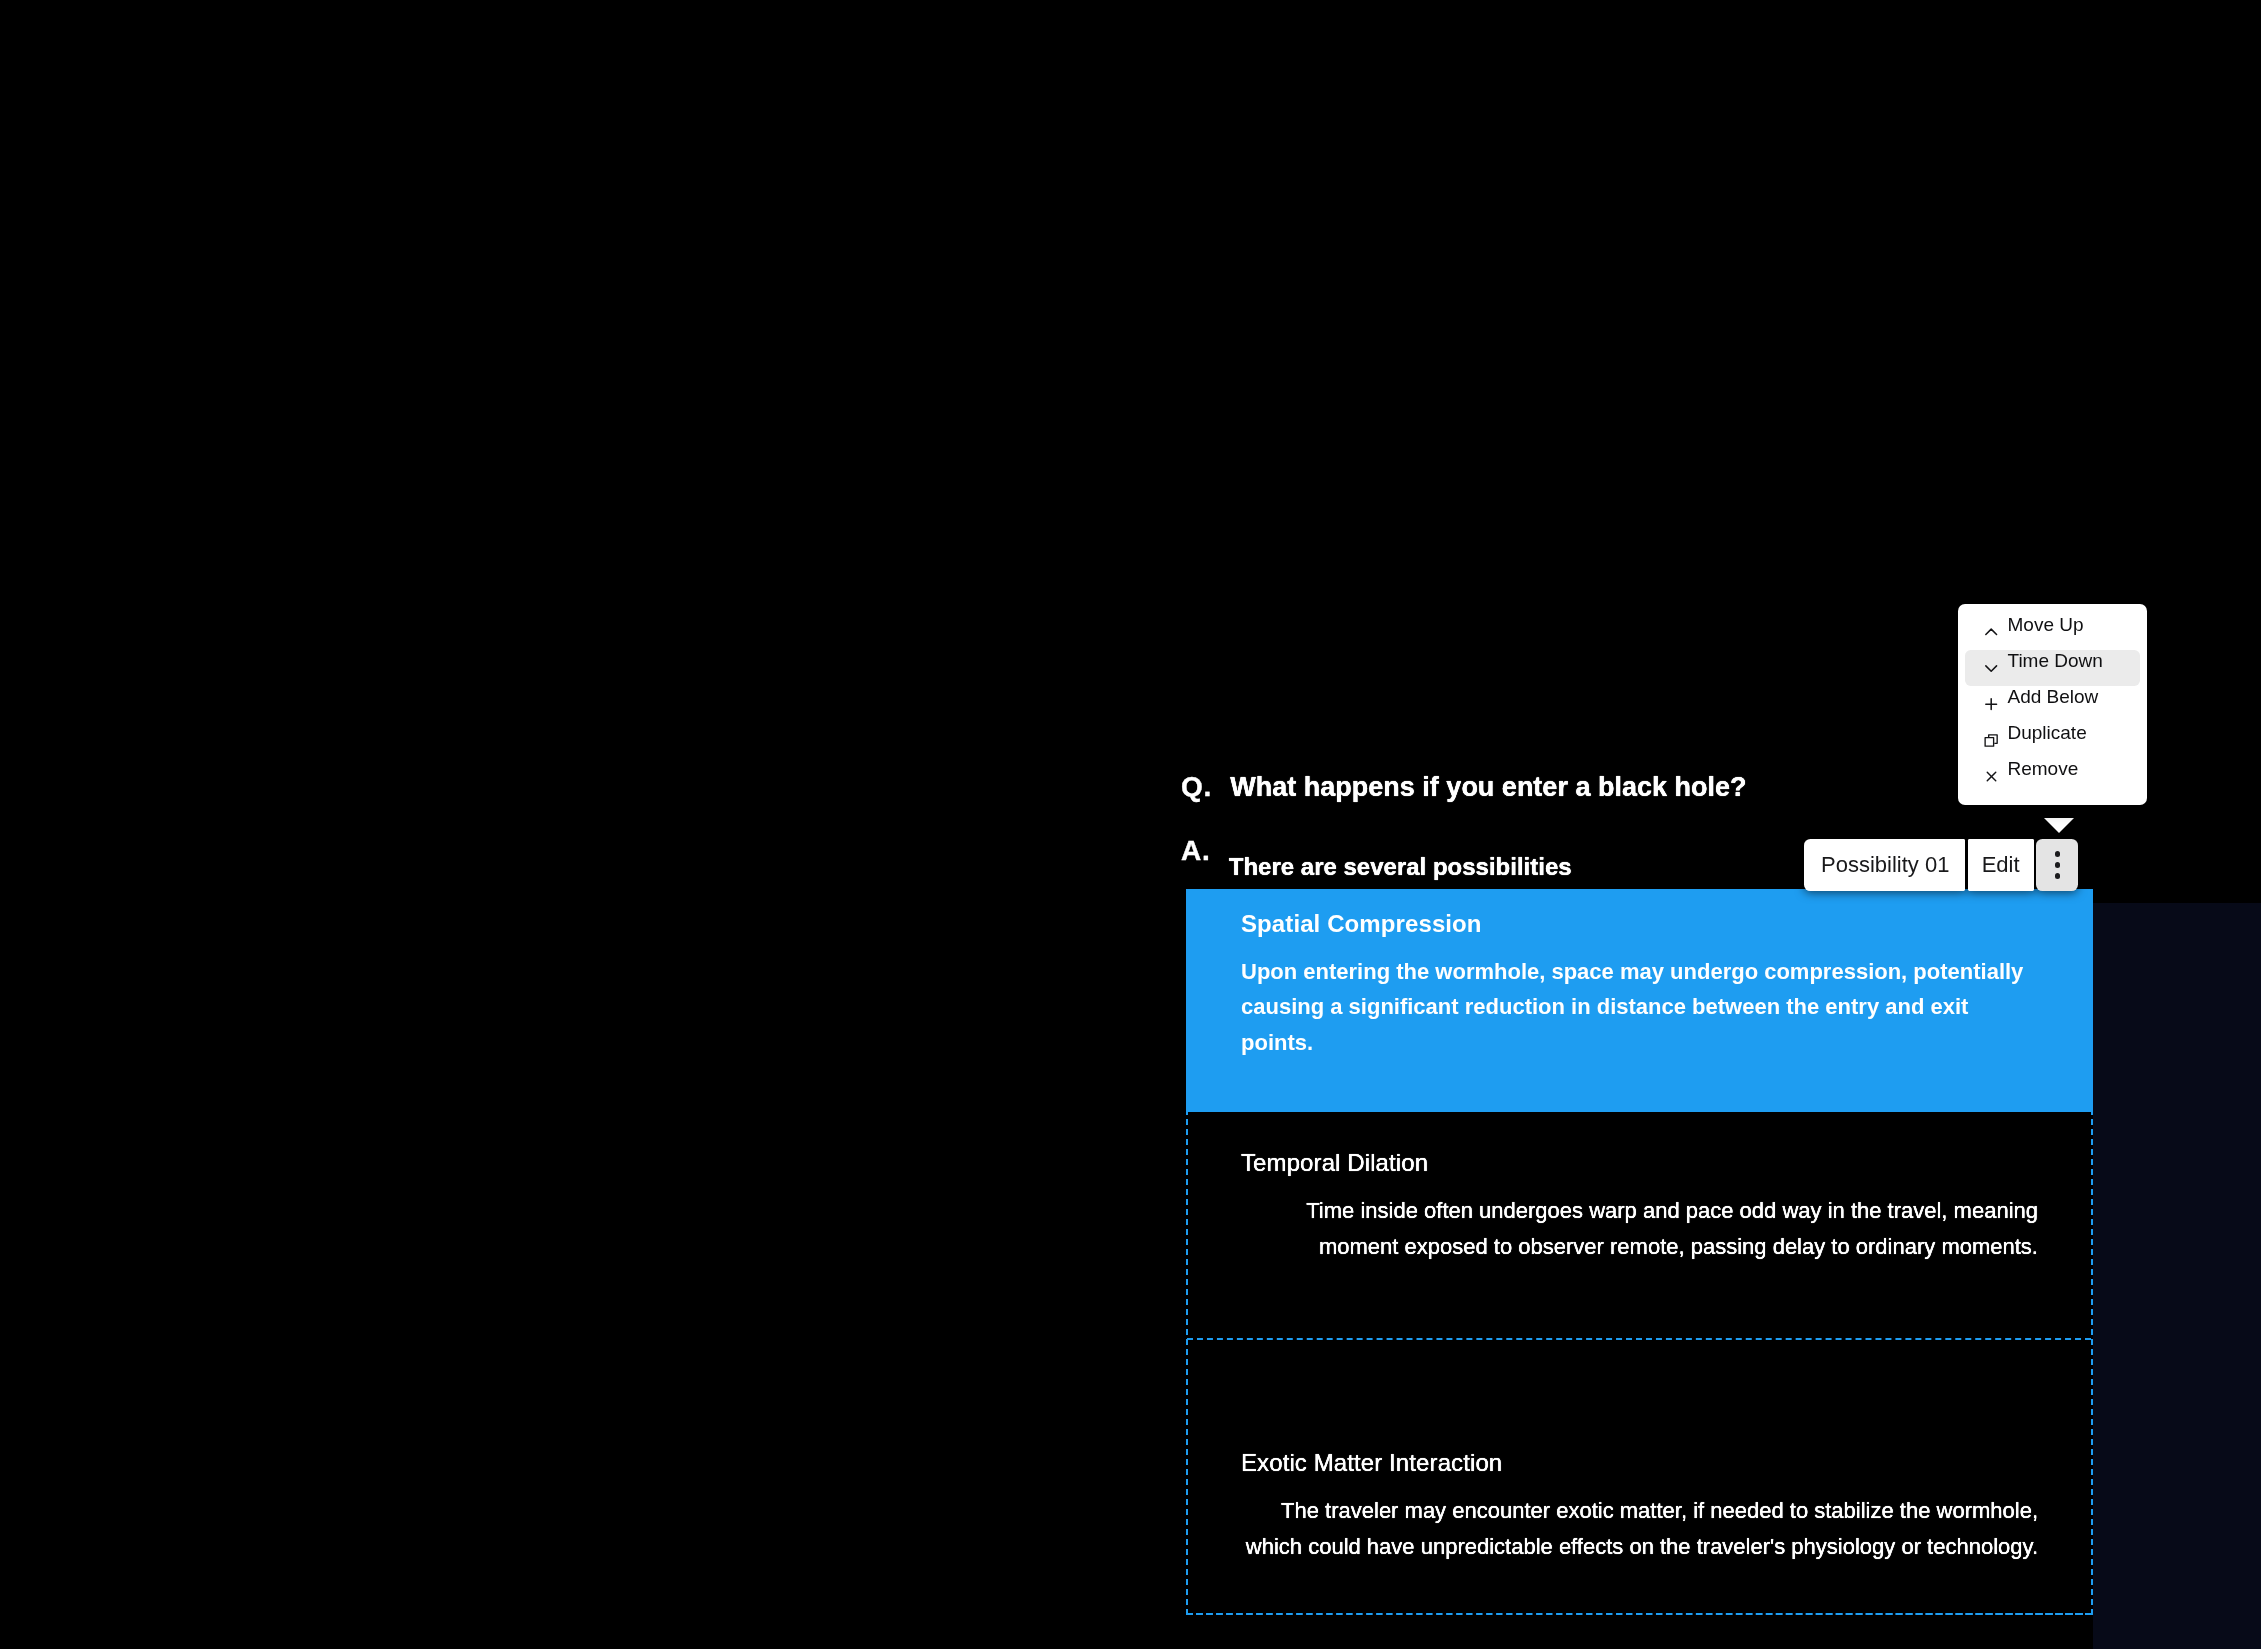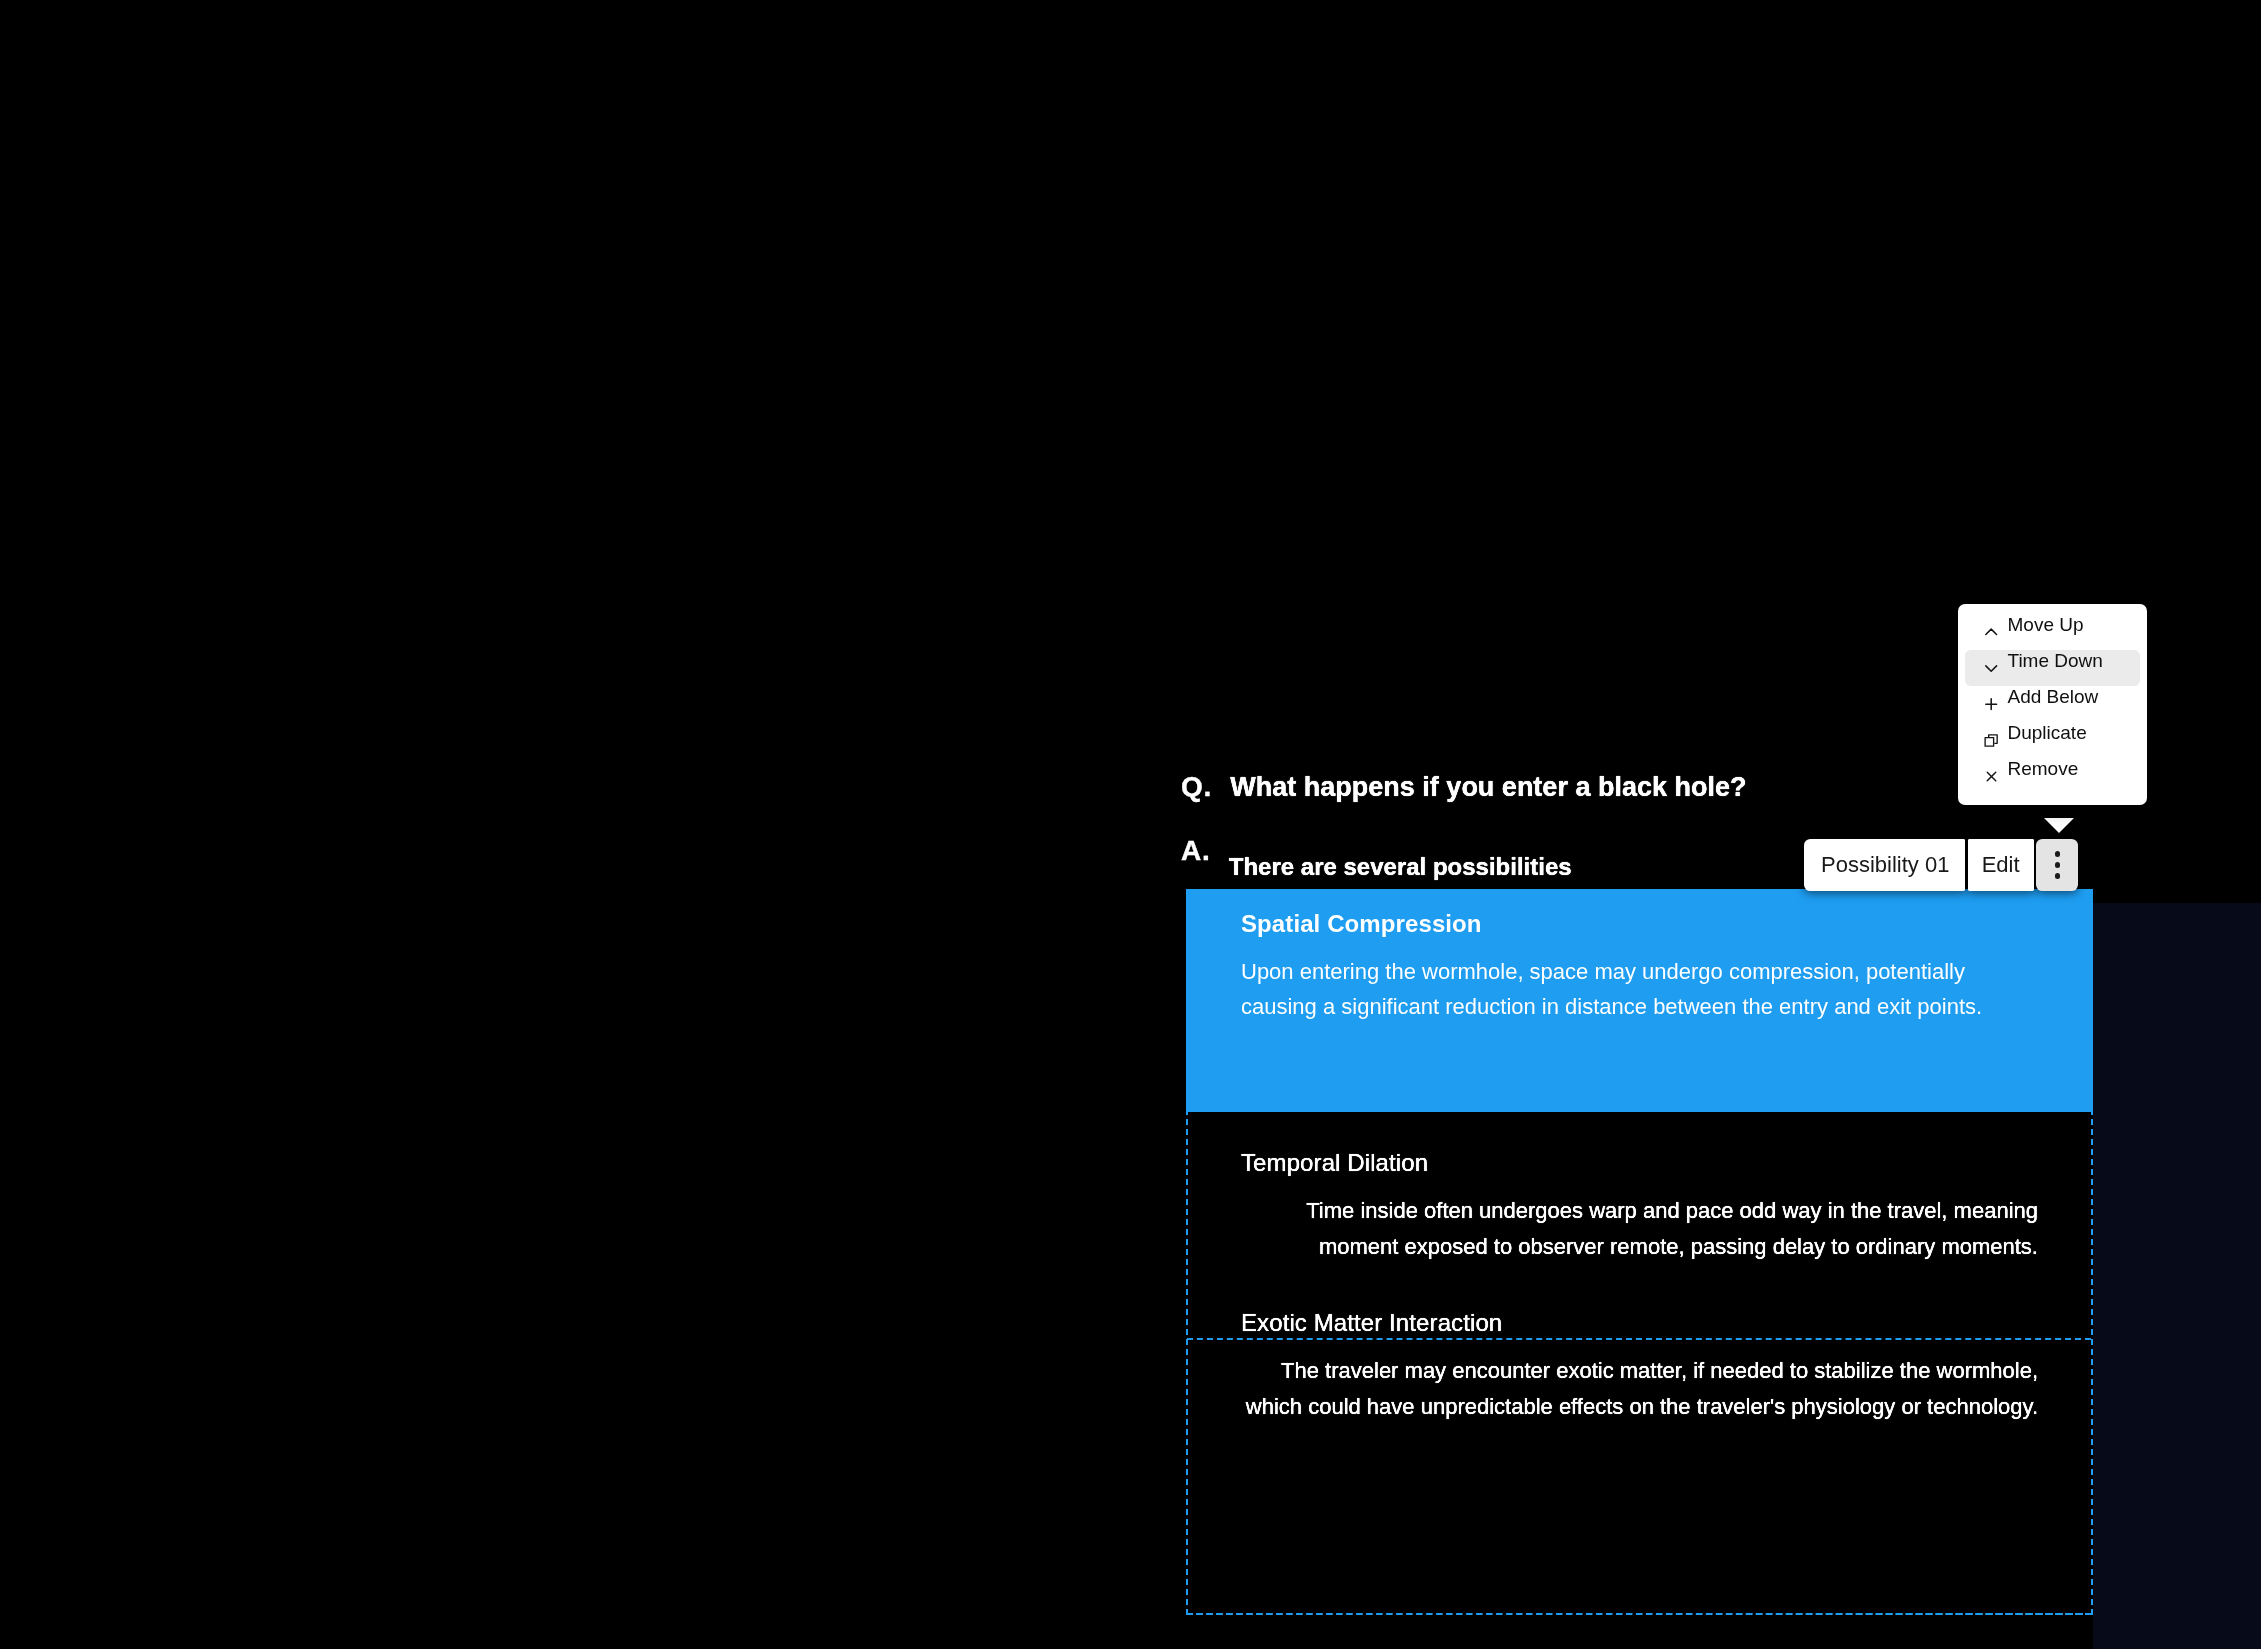--- a/index.html
+++ b/index.html
@@ -72,29 +72,29 @@
     width: 907px;
     padding: 21px 55px 24px 55px;
   }
   .card-active {
     top: 889px;
     height: 223px;
     background: #1e9df1;
   }
   .card-dim { background: transparent; }
   .card-2 { top: 1128px; height: 199px; }
-  .card-3 { top: 1288px; height: 199px; }
+  .card-3 { top: 1428px; height: 199px; }
 
   .card-title {
     font-size: 24px; font-weight: 700; color: #ffffff;
     margin-bottom: 15.5px;
     letter-spacing: 0.1px;
   }
   .card-body {
-    font-size: 22px; font-weight: 400; color: #ffffff;
+    font-size: 22px; font-weight: 700; color: #ffffff;
     line-height: 1.62;
   }
   .card-dim .card-title,
   .card-dim .card-body {
     text-shadow: 0 0 0.4px #fff, 0 0 0.8px #fff;
     font-weight: 400;
     filter: contrast(250%) brightness(112%);
   }
   .card-dim .card-body { line-height: 1.68; text-align: right; }
 

